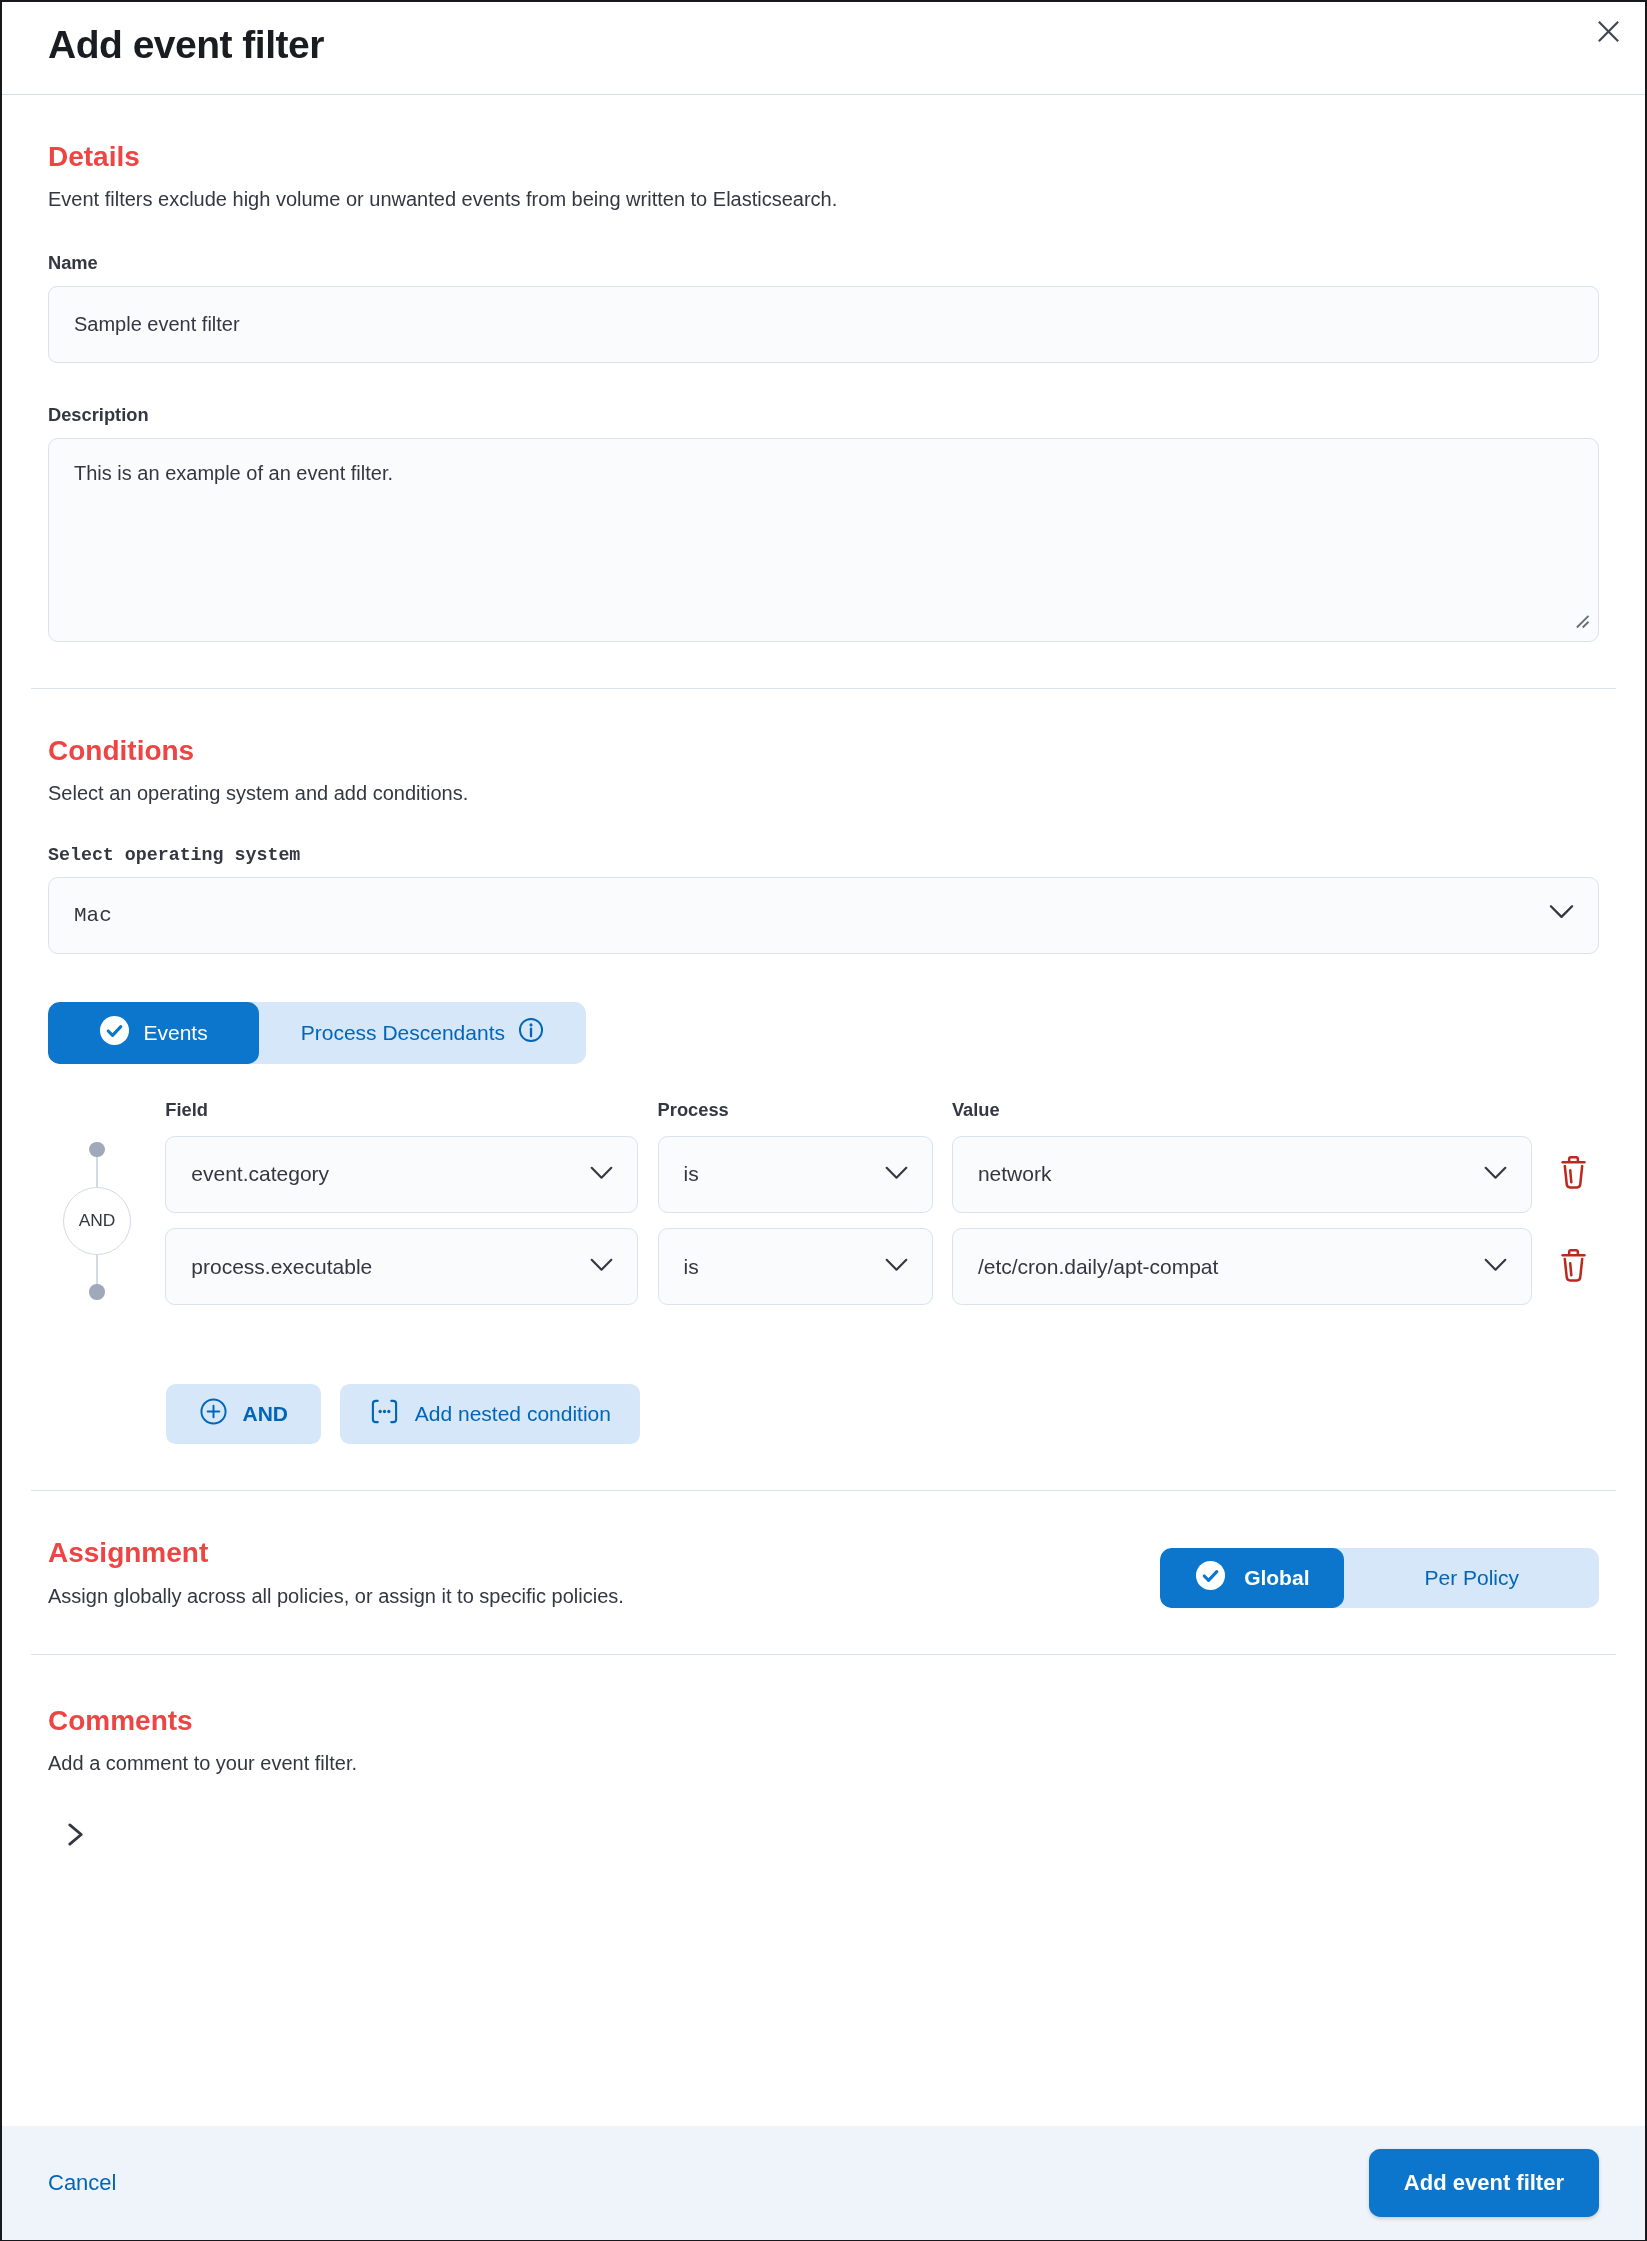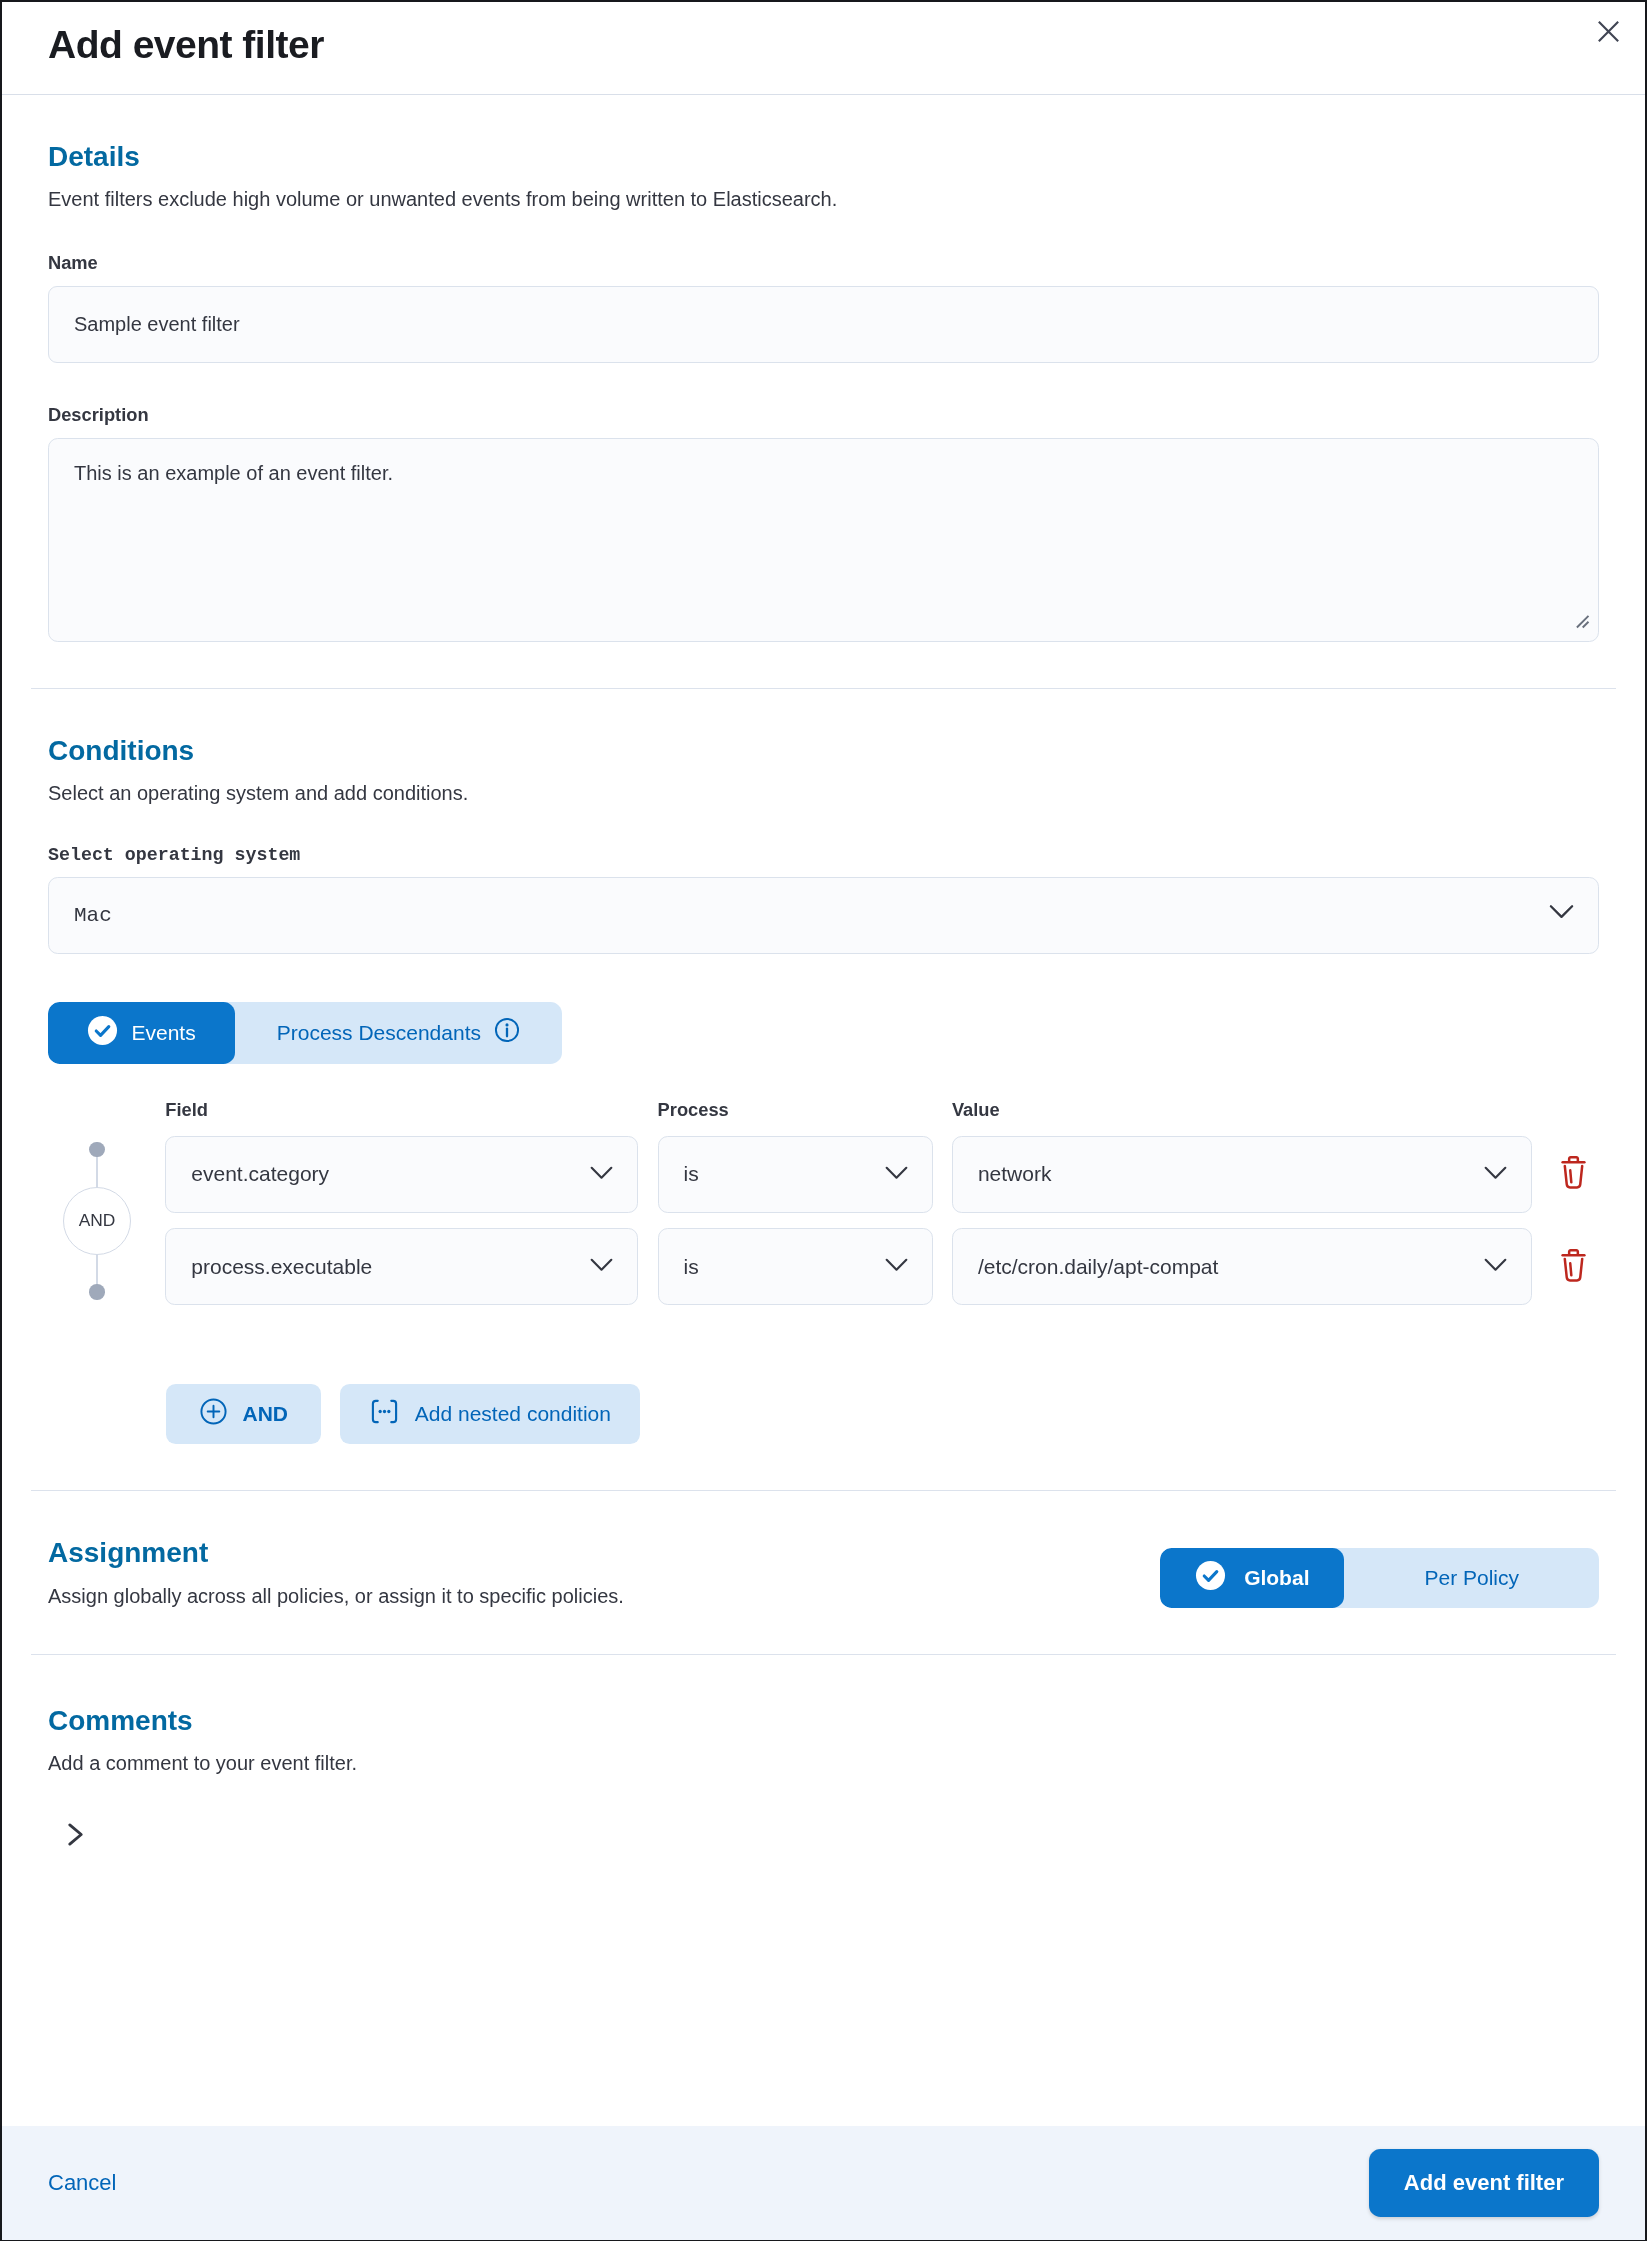--- a/index.html
+++ b/index.html
@@ -38,21 +38,21 @@
     display:flex;
     align-items:center;
     justify-content:center;
     cursor:pointer;
   }
   
   .content { padding:0 46px; flex:1 1 auto; }
   .section-heading {
     font-size:28px;
     font-weight:700;
-    color:#0369a1;
+    color:#ef4444;
     margin-bottom:15.4px;
   }
   .section-sub { font-size:20px; color:#343741; }
   .details-section { margin-top:46px; }
   .field-label {
     font-size:18.3px;
     font-weight:700;
     color:#343741;
     margin-bottom:11.6px;
   }
@@ -118,21 +118,21 @@
     font-size:21px;
     border:none;
     cursor:pointer;
     background:transparent;
     font-family:"Liberation Sans", sans-serif;
   }
   .tab.selected {
     background:#0b76cb;
     color:#ffffff;
     border-radius:11.6px;
-    padding:0 39px;
+    padding:0 51px;
   }
   .tab.unselected { color:#0265b8; padding:0 42px; }
   
   .cond-grid {
     margin-top:35px;
     display:grid;
     grid-template-columns:98px 473px 275px 580px 44px;
     column-gap:19.3px;
     row-gap:15.4px;
     align-items:center;

